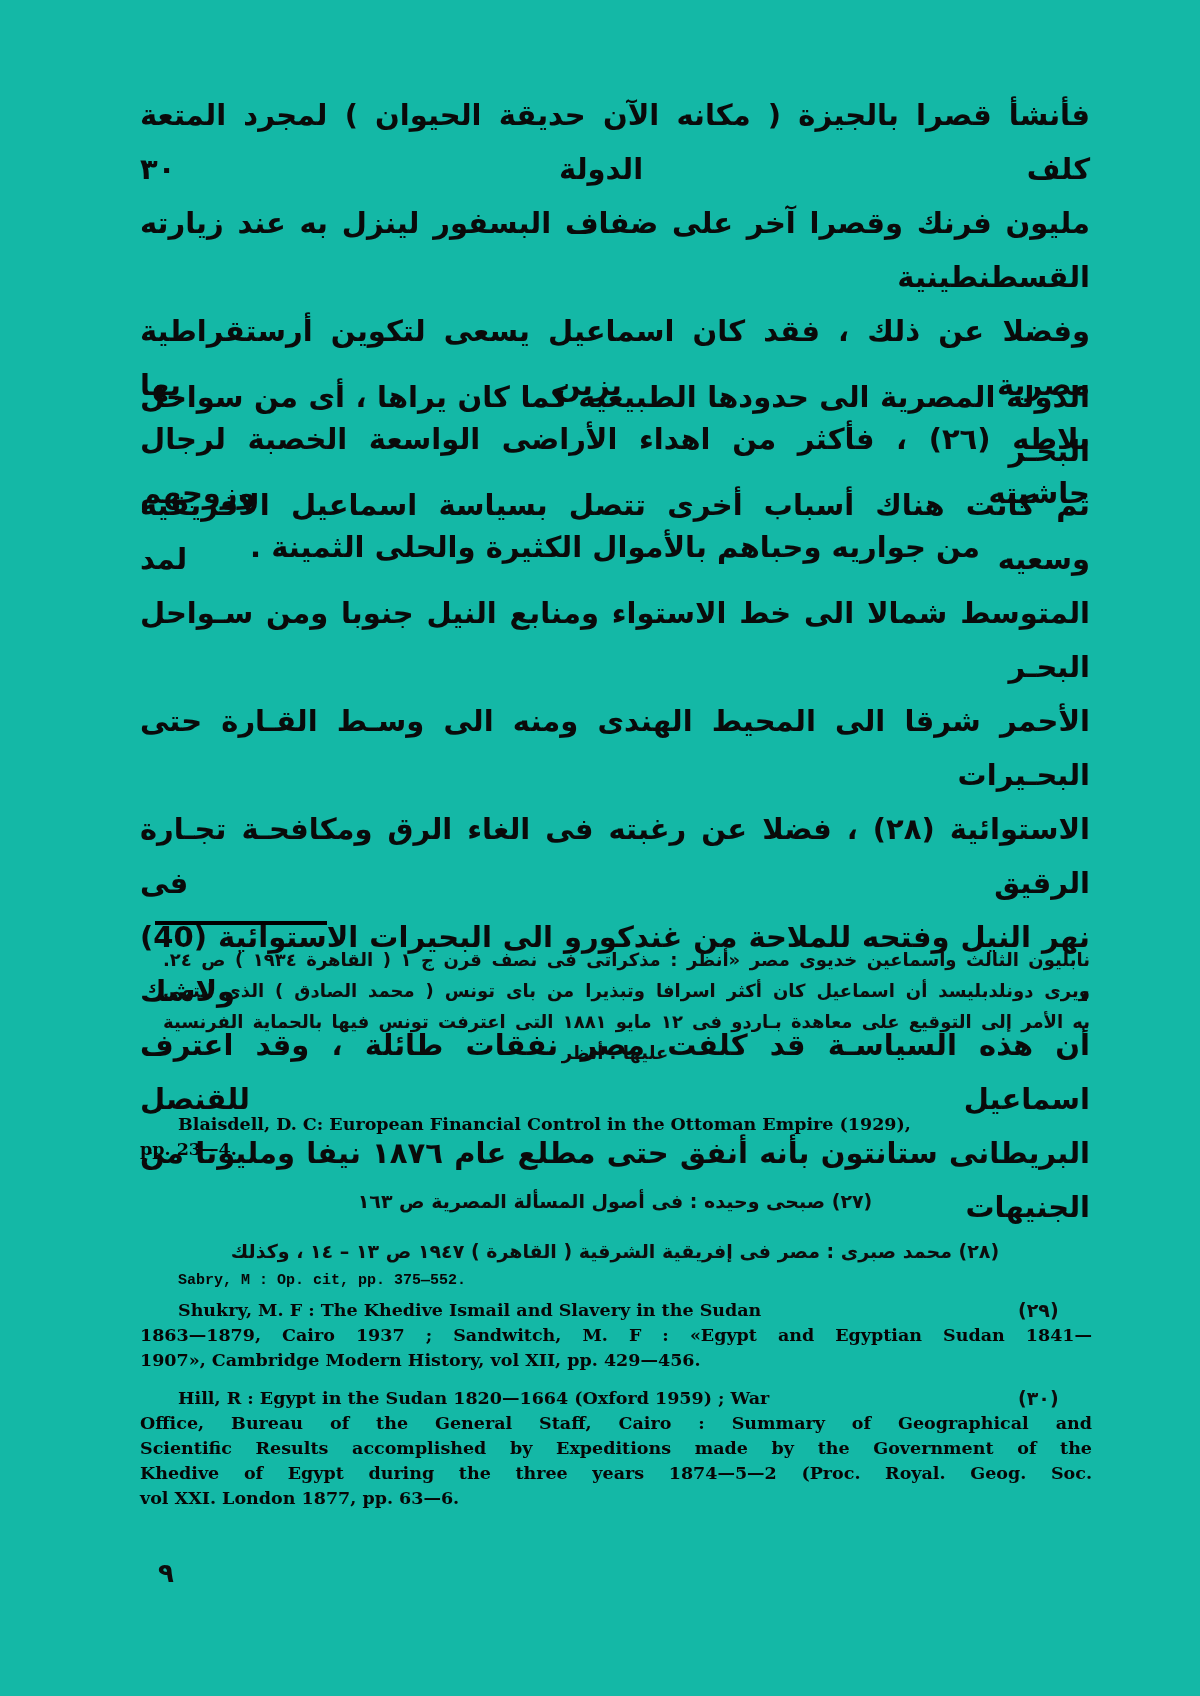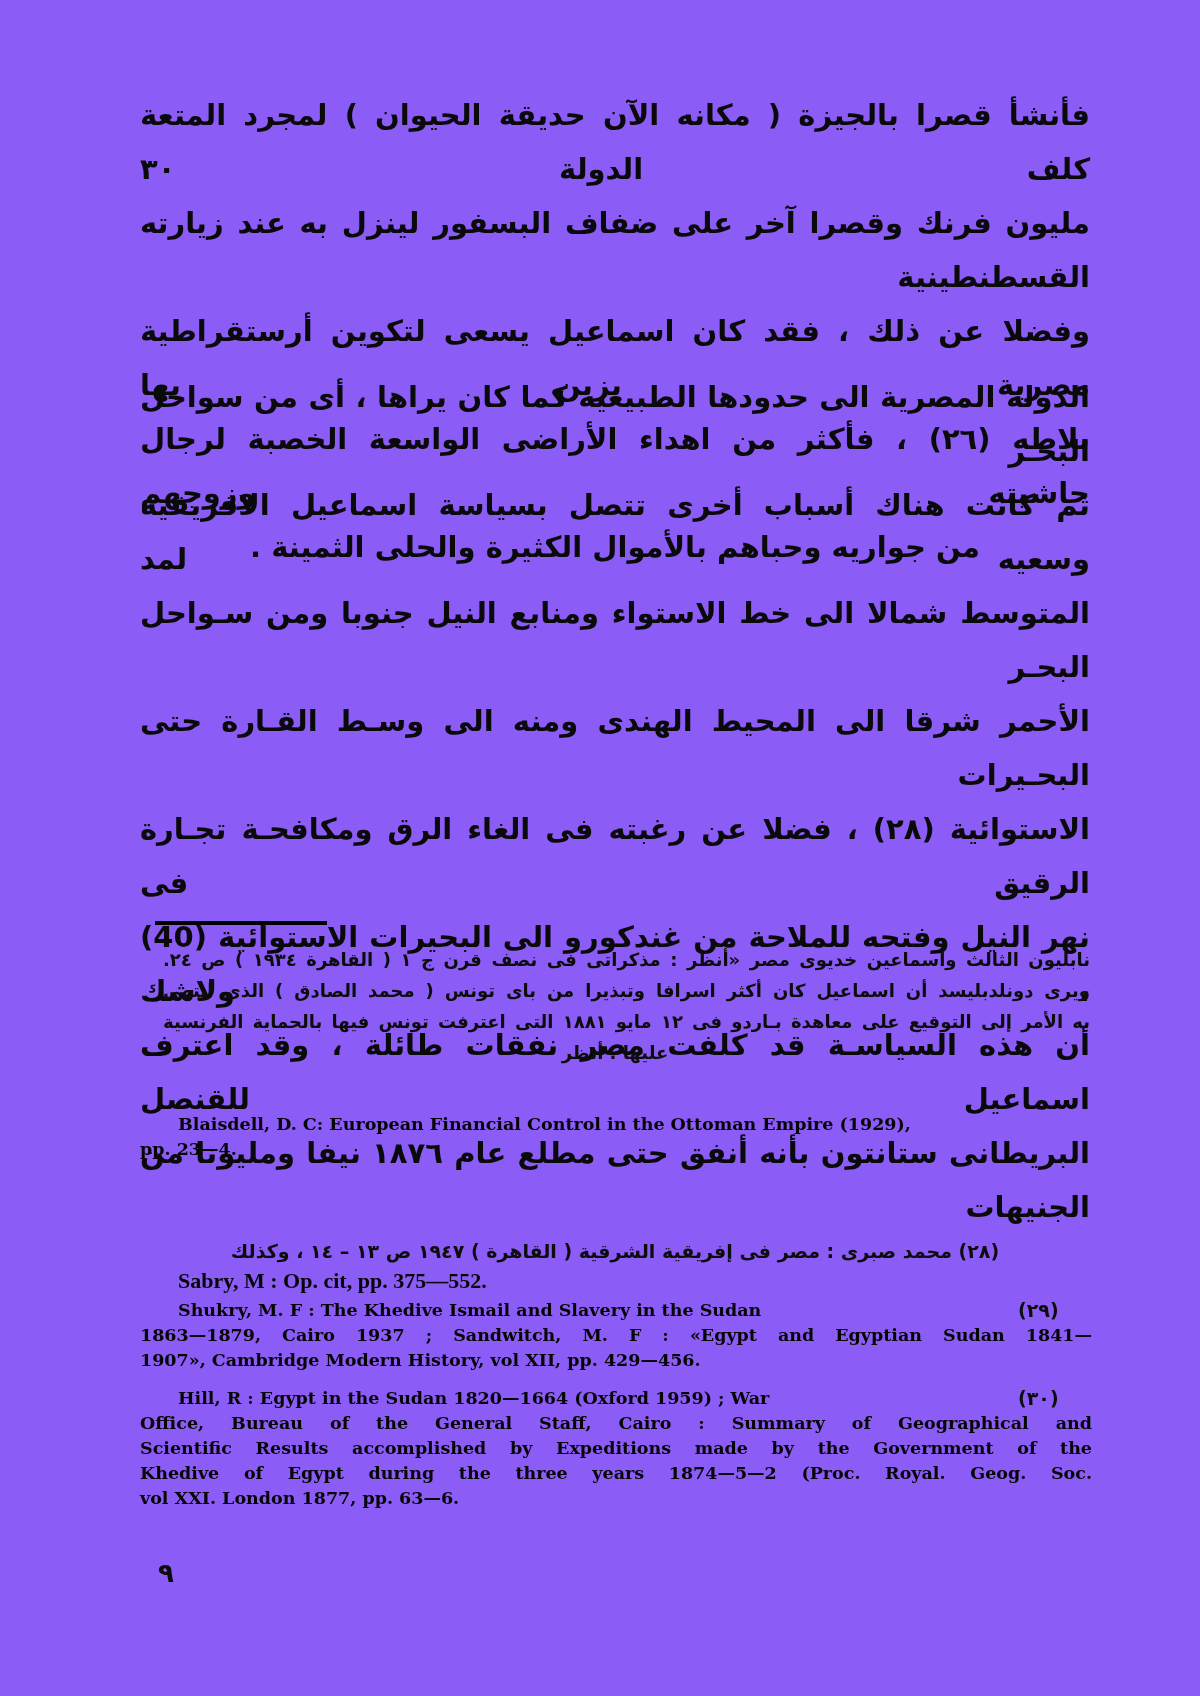--- a/index.html
+++ b/index.html
@@ -4,21 +4,21 @@
 <style>
   html, body {
     margin: 0;
     padding: 0;
     background: #ffffff;
   }
   .page {
     position: relative;
     width: 1200px;
     height: 1696px;
-    background: #8b5cf6;
+    background: #14b8a6;
     overflow: hidden;
     font-family: "DejaVu Sans", sans-serif;
     color: #000000;
   }
 
   
   .body-block {
     position: absolute;
     left: 140px;
     right: 110px;
@@ -121,23 +121,23 @@
     color: #0d0d0d;
     font-weight: 600;
     text-align: center;
   }
 
   
   .fn-mixed-en {
     position: absolute;
     left: 140px;
     direction: ltr;
-    font-family: Liberation Serif, serif;
+    font-family: Liberation Mono, monospace;
     font-weight: 700;
-    font-size: 22px;
+    font-size: 15px;
     line-height: 25px;
     color: #060606;
     white-space: nowrap;
   }
 
   .note-num {
     position: absolute;
     direction: rtl;
     font-family: "DejaVu Sans", sans-serif;
     font-size: 19px;
@@ -189,20 +189,23 @@
     <div class="hl jst">ويرى دونلدبليسد أن اسماعيل كان أكثر اسرافا وتبذيرا من باى تونس ( محمد الصادق ) الذى انتهى</div>
     <div class="hl jst">به الأمر إلى التوقيع على معاهدة بـاردو فى ١٢ مايو ١٨٨١ التى اعترفت تونس فيها بالحماية الفرنسية</div>
     <div class="hl ctr" style="text-align:center; text-align-last:center;">عليها . أنظر</div>
   </div>
 
   <div class="ref-en" style="top:1112px;">
     <div class="ln"><span class="ind"></span><span>Blaisdell, D. C:   European Financial Control in the Ottoman Empire (1929),</span></div>
     <div class="ln">pp. 23—4.</div>
   </div>
 
+  <div class="fn-ar" style="top:1186px;">
+    <div>(٢٧) صبحى وحيده : فى أصول المسألة المصرية ص ١٦٣</div>
+  </div>
 
   <div class="fn-ar" style="top:1236px;">
     <div>(٢٨) محمد صبرى : مصر فى إفريقية الشرقية ( القاهرة ) ١٩٤٧  ص ١٣ – ١٤ ، وكذلك</div>
   </div>
   <div class="fn-mixed-en" style="top:1268px; left:178px;">Sabry, M :   Op. cit, pp. 375—552.</div>
 
   <div class="ref-en" style="top:1298px;">
     <div class="ln"><span class="ind"></span><span>Shukry, M. F :   The Khedive Ismail and Slavery in the Sudan</span></div>
     <div class="ln jst">1863—1879, Cairo 1937 ; Sandwitch, M. F : «Egypt and Egyptian Sudan 1841—</div>
     <div class="ln">1907», Cambridge Modern History, vol XII, pp. 429—456.</div>

